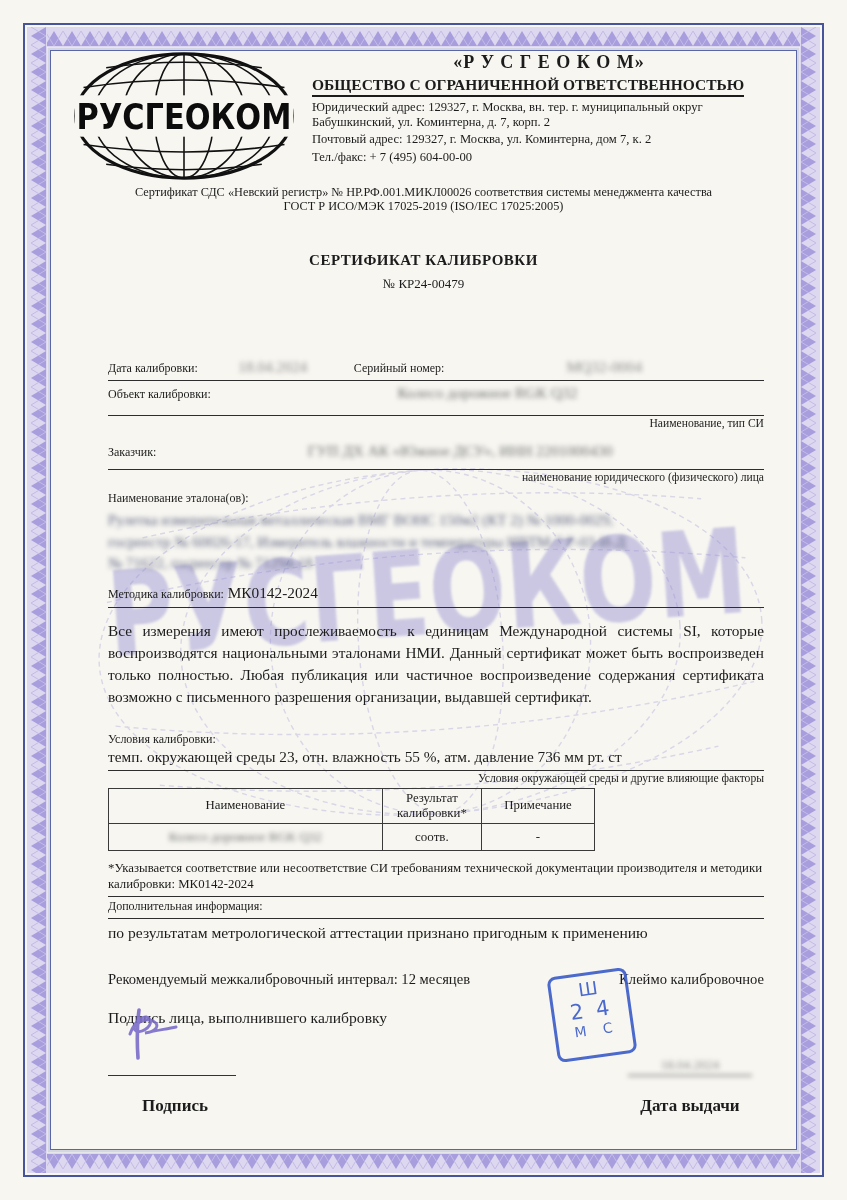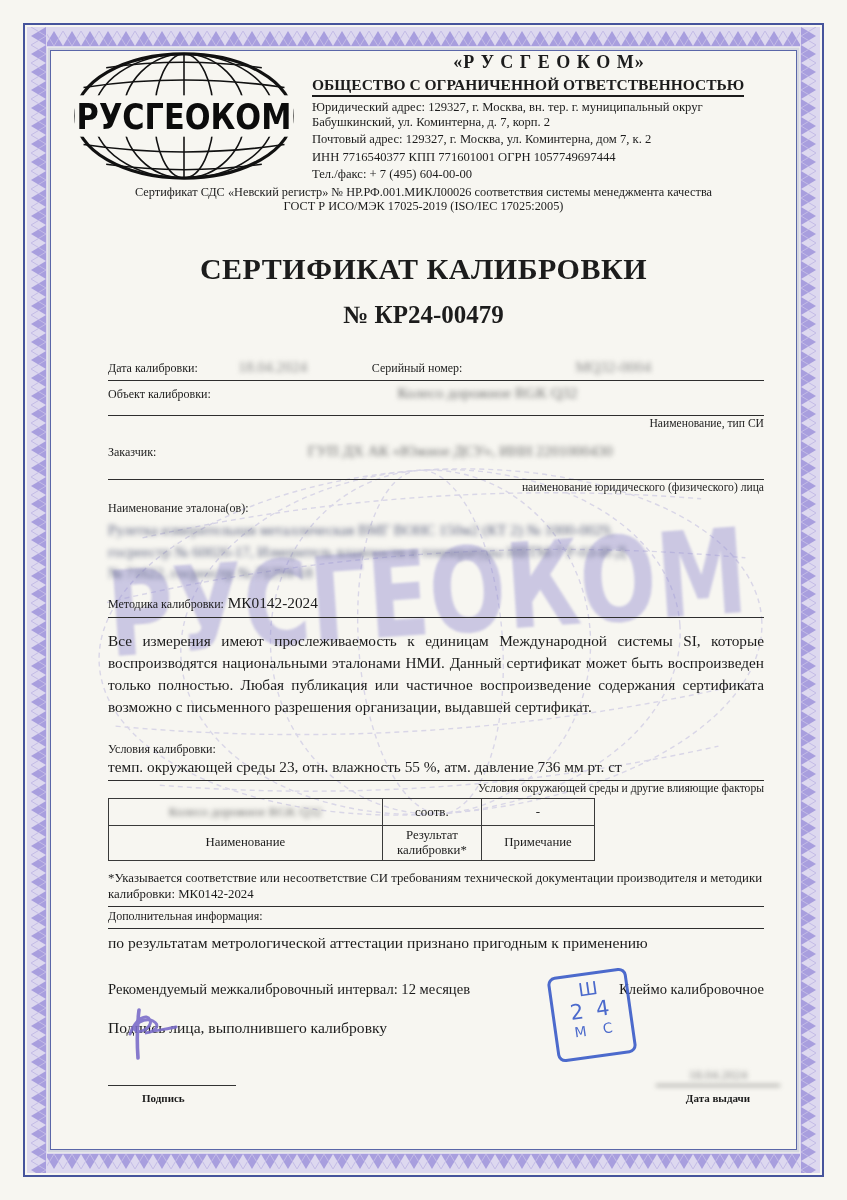--- a/index.html
+++ b/index.html
@@ -18,34 +18,34 @@
   .zz.right{right:27px;top:27px;}
   
   .header{position:absolute;left:70px;top:50px;width:716px;display:flex;gap:14px;}
   .logo{flex:0 0 auto;}
   .header-text{width:500px;padding-top:2px;}
   .brand{font-size:18px;font-weight:bold;text-align:center;letter-spacing:1px;white-space:nowrap;}
   .orgtype{display:inline-block;font-size:15.5px;font-weight:bold;border-bottom:2px solid #1c1c1c;padding-bottom:1px;margin-top:3px;}
   .addr{font-size:12.6px;line-height:14.6px;margin-top:3px;}
   .cert-lines{position:absolute;left:0;right:0;top:186px;text-align:center;font-size:12.3px;line-height:13.8px;}
   .doc-title{position:absolute;left:0;right:0;top:252px;text-align:center;}
-  .doc-title .t1{font-size:30px;font-weight:bold;letter-spacing:.5px;}
-  .doc-title .t2{font-size:25px;font-weight:bold;margin-top:15px;}
+  .doc-title .t1{font-size:15px;font-weight:bold;letter-spacing:.5px;}
+  .doc-title .t2{font-size:13px;font-weight:normal;margin-top:7px;}
   
   .main{position:absolute;left:108px;top:352px;width:656px;font-size:15.3px;}
   .rule{border-bottom:1.3px solid #2e2e2e;}
   .lab{font-weight:normal;font-size:12px;}
   .row-ds{display:flex;align-items:baseline;padding:6px 0 4px;}
   .row-ds .v1{width:150px;text-align:center;}
-  .row-ds .l2{margin-left:24px;text-align:right;}
+  .row-ds .l2{margin-left:6px;text-align:right;}
   .row-ds .v2{flex:1;text-align:center;}
   .row-obj{display:flex;align-items:baseline;padding:3px 0 13px;}
   .row-obj .v{flex:1;text-align:center;}
   .subnote{font-size:11.6px;text-align:right;margin-top:1px;color:#222;}
-  .row-cust{display:flex;align-items:baseline;margin-top:12px;padding-bottom:19px;}
+  .row-cust{display:flex;align-items:baseline;margin-top:12px;padding-bottom:9px;}
   .row-cust .v{flex:1;text-align:center;}
   .etalon-label{margin-top:7px;}
   .etalon-lines{margin-top:4px;line-height:21.5px;font-size:15px;color:#5d6380;}
   .etalon-lines .ln{overflow:hidden;white-space:nowrap;}
   .etalon-lines .ln.short{width:40%;}
   .method-row{margin-top:9px;padding-bottom:5px;}
   .para{margin-top:12px;text-align:justify;line-height:22px;}
   .cond-label{margin-top:24px;}
   .cond-value{padding:1px 0 4px;}
   .results-label{margin-top:26px;}
@@ -56,25 +56,25 @@
   table.results .c-note{width:103px;}
   table.results td{height:22px;font-size:13px;}
   .footnote{margin-top:9px;font-size:12.8px;line-height:16.2px;padding-bottom:4px;}
   .add-label{padding:2px 0 4px;}
   .add-text{margin-top:5px;font-size:15.6px;}
   .interval-row{margin-top:29px;display:flex;justify-content:space-between;font-size:14.6px;}
   .sign-caption{margin-top:21px;font-size:15.6px;}
   .sig-area{position:relative;margin-top:4px;height:110px;}
   .seg{position:absolute;top:0;}
   .seg .val{height:42px;display:flex;align-items:flex-end;justify-content:center;border-bottom:1.3px solid #333;font-size:13px;padding-bottom:2px;}
-  .seg .cap{font-weight:bold;font-size:11px;margin-top:6px;text-align:center;}
+  .seg .cap{font-weight:bold;font-size:17px;margin-top:20px;text-align:center;}
   .seg.s1{left:0;width:128px;}
   .seg.s1 .cap{text-align:left;padding-left:34px;}
   .seg.s2{left:182px;width:242px;}
-  .seg.s3{left:548px;width:124px;}
+  .seg.s3{left:520px;width:124px;}
   
   .blurval{filter:blur(2.6px);color:#6f6f6f;}
   .blurval.lite{color:#8a8a8a;}
   .etalon-lines{filter:blur(2.8px);}
   
   .stamp{
     position:absolute;left:444px;top:620px;width:74px;height:80px;
     border:3px solid #3e5fc9;border-radius:8px;transform:rotate(-8deg);
     color:#3e5fc9;font-family:"DejaVu Sans",sans-serif;text-align:center;opacity:.92;
   }
@@ -147,21 +147,20 @@
         <path d="M36,116 Q115,127 194,116" stroke-width="1.6"></path>
       </g>
       <rect x="4" y="46" width="222" height="42" fill="#f7f6f1"></rect>
       <text x="115" y="80" text-anchor="middle" font-family="DejaVu Sans, sans-serif" font-weight="bold" font-size="36" fill="#0c0c0c" textLength="218" lengthAdjust="spacingAndGlyphs">РУСГЕОКОМ</text>
     </svg>
     <div class="header-text">
       <div class="brand">«Р У С Г Е О К О М»</div>
       <span class="orgtype">ОБЩЕСТВО С ОГРАНИЧЕННОЙ ОТВЕТСТВЕННОСТЬЮ</span>
       <div class="addr">Юридический адрес: 129327, г. Москва, вн. тер. г. муниципальный округ Бабушкинский, ул. Коминтерна, д. 7, корп. 2</div>
       <div class="addr">Почтовый адрес: 129327, г. Москва, ул. Коминтерна, дом 7, к. 2</div>
-      <div class="addr">ИНН 7716540377 КПП 771601001 ОГРН 1057749697444</div>
       <div class="addr">Тел./факс: + 7 (495) 604-00-00</div>
     </div>
   </div>
 
   <div class="cert-lines">
     <div>Сертификат СДС «Невский регистр» № НР.РФ.001.МИКЛ00026 соответствия системы менеджмента качества</div>
     <div>ГОСТ Р ИСО/МЭК 17025-2019 (ISO/IEC 17025:2005)</div>
   </div>
 
   <div class="doc-title">
@@ -223,28 +222,28 @@
 
     <div class="para">Все измерения имеют прослеживаемость к единицам Международной системы SI, которые воспроизводятся национальными эталонами НМИ. Данный сертификат может быть воспроизведен только полностью. Любая публикация или частичное воспроизведение содержания сертификата возможно с письменного разрешения организации, выдавшей сертификат.</div>
 
     <div class="cond-label lab">Условия калибровки:</div>
     <div class="cond-value rule">темп. окружающей среды 23, отн. влажность 55 %, атм. давление 736 мм рт. ст</div>
     <div class="subnote">Условия окружающей среды и другие влияющие факторы</div>
 
     <table class="results">
       <tbody>
           <tr>
+        <th class="c-name">Наименование</th>
+        <th class="c-res">Результат калибровки*</th>
+        <th class="c-note">Примечание</th>
+      </tr>
+      <tr>
         <td class="blurval">Колесо дорожное RGK Q32</td>
         <td>соотв.</td>
         <td>-</td>
-      </tr>
-      <tr>
-        <th class="c-name">Наименование</th>
-        <th class="c-res">Результат калибровки*</th>
-        <th class="c-note">Примечание</th>
       </tr>
     </tbody>
       </table>
 
     <div class="footnote rule">*Указывается соответствие или несоответствие СИ требованиям технической документации производителя и методики калибровки: МК0142-2024</div>
 
     <div class="add-label lab rule">Дополнительная информация:</div>
     <div class="add-text">по результатам метрологической аттестации признано пригодным к применению</div>
 
     <div class="interval-row">

